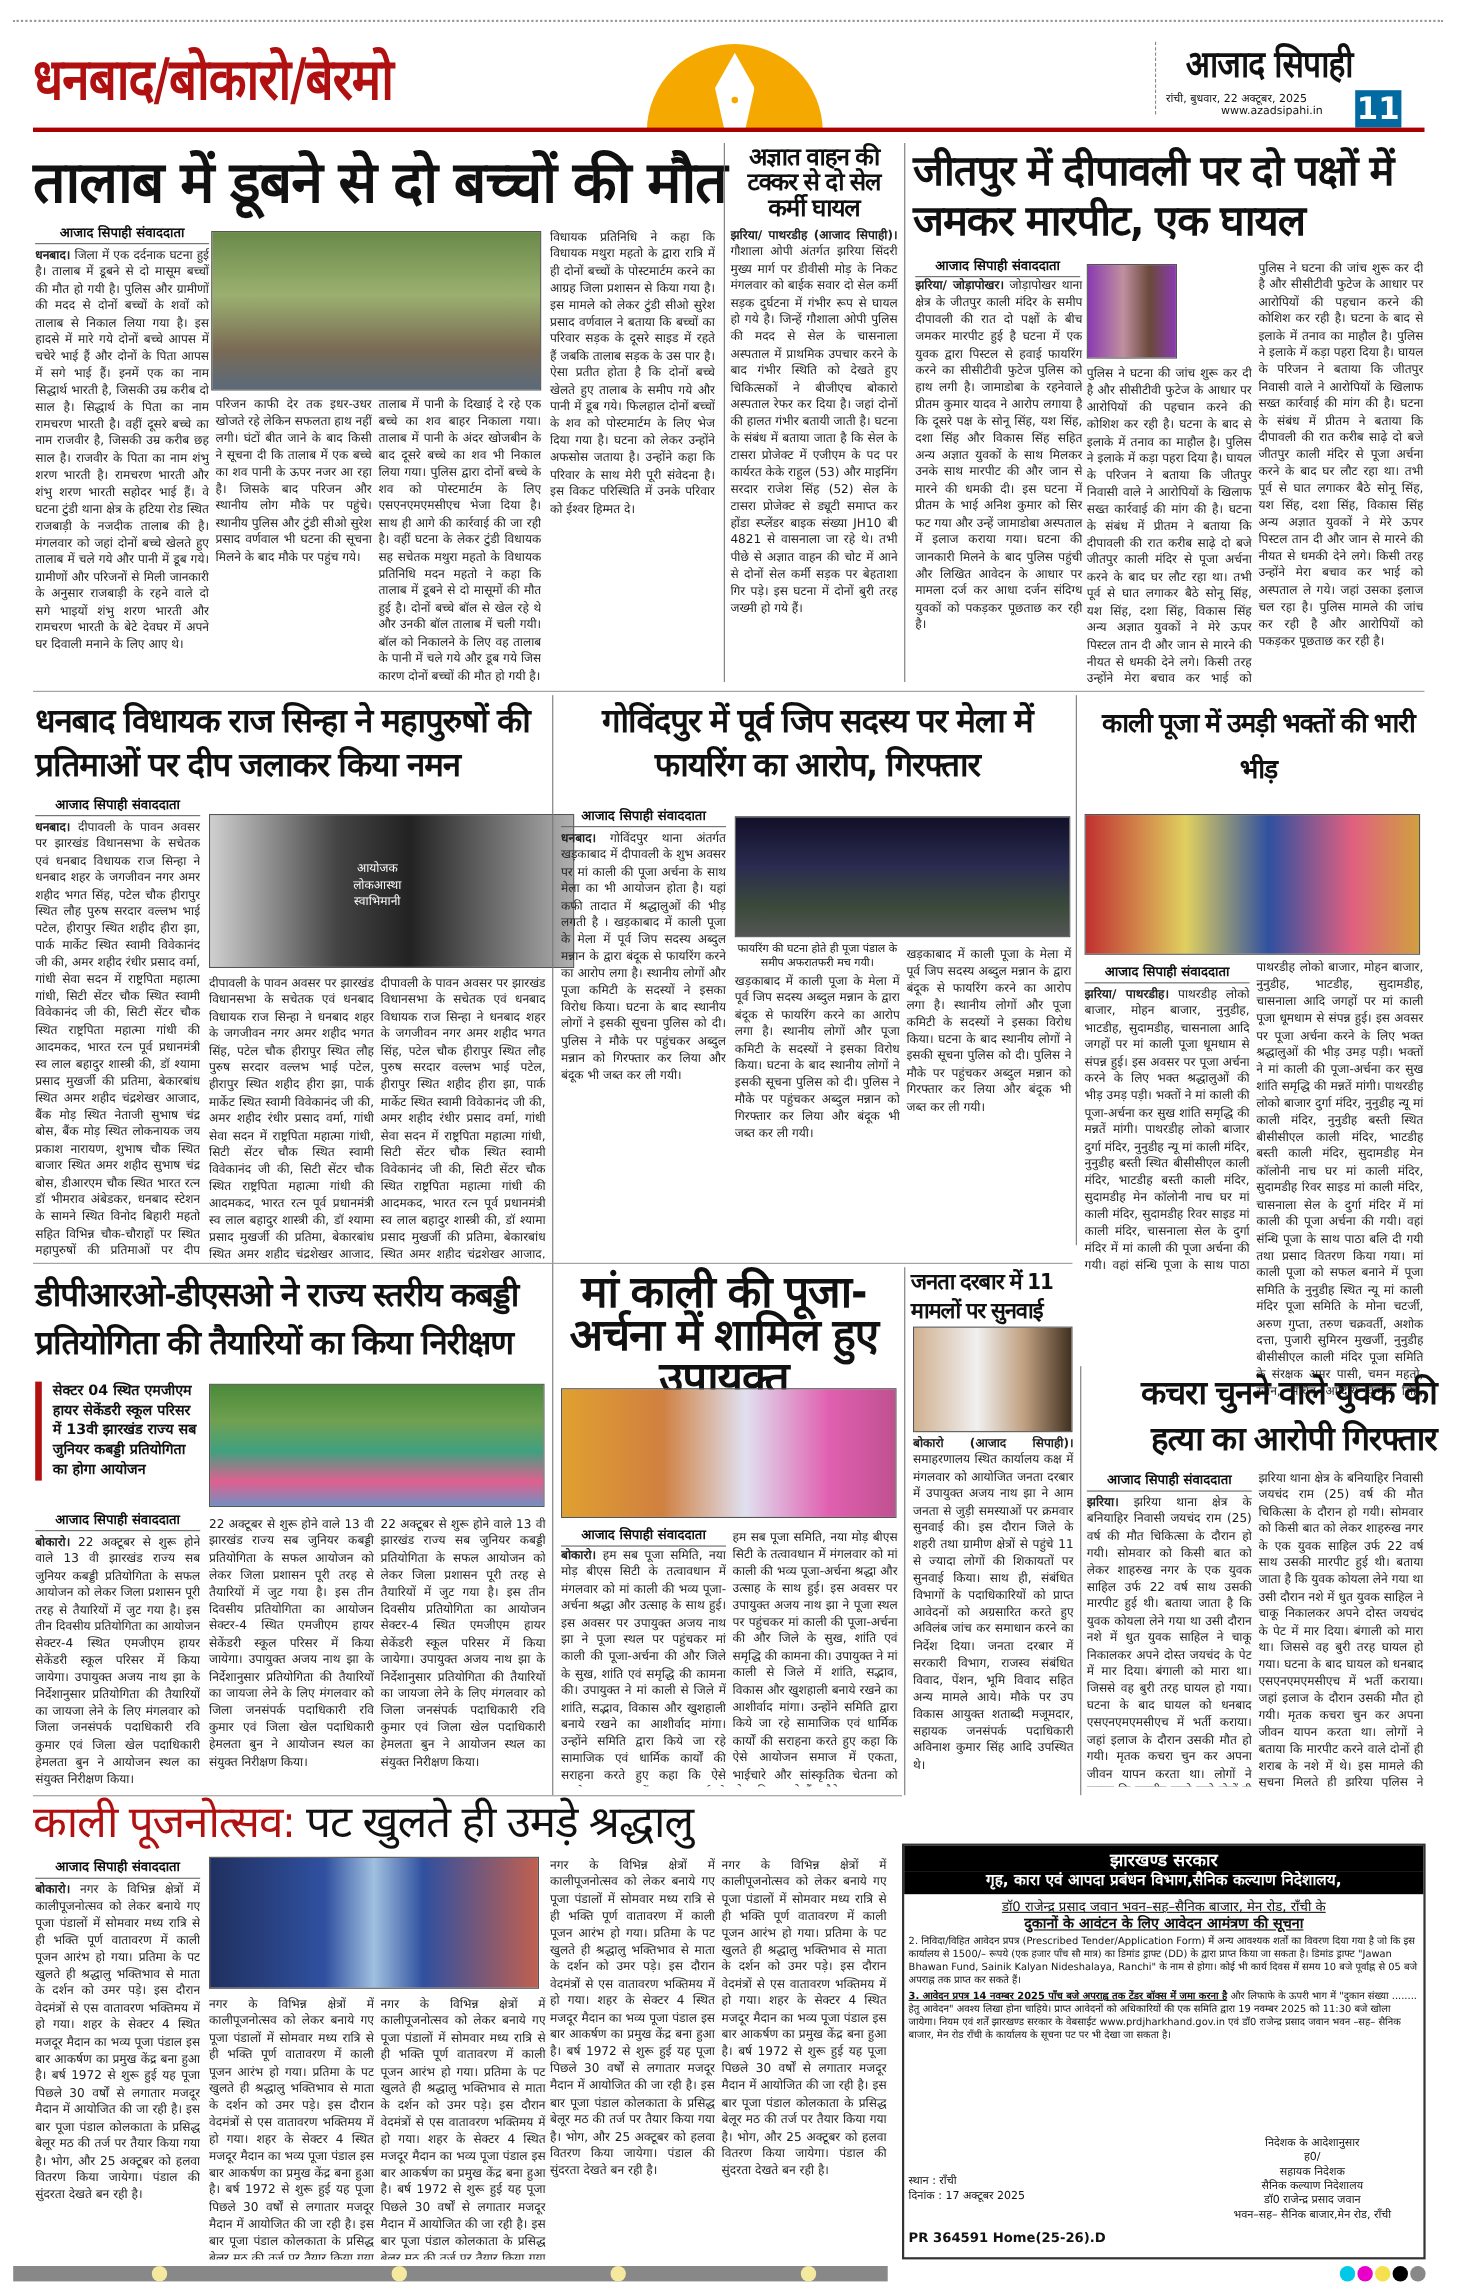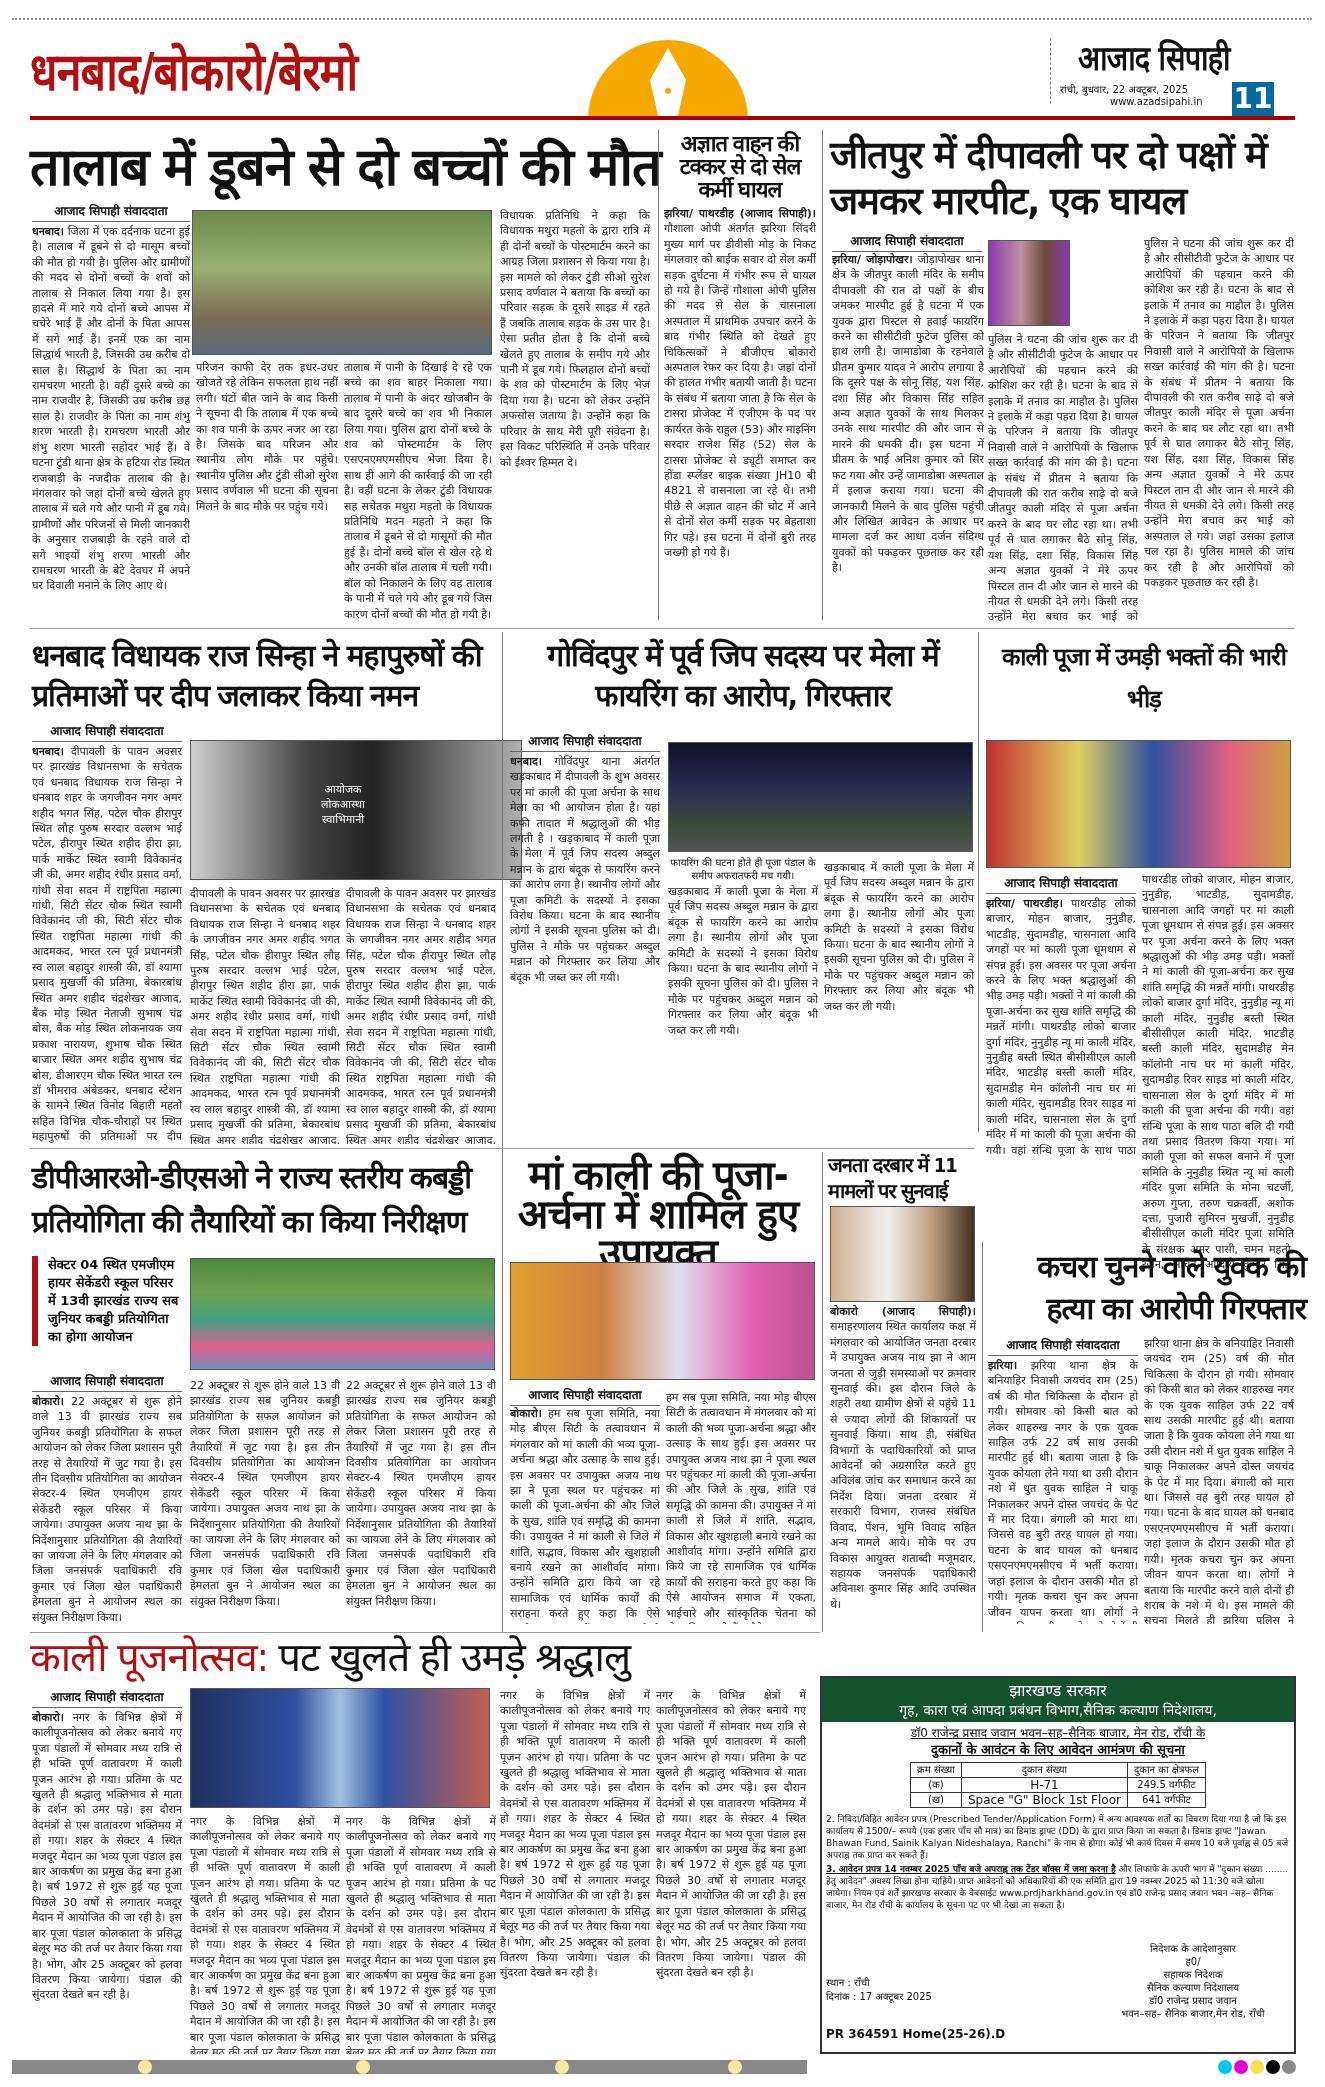--- a/index.html
+++ b/index.html
@@ -18,21 +18,21 @@
 .redrule{left:30px;top:116px;width:1265px;height:4px;background:#a00}
 .hl{font-weight:bold;line-height:1.05;letter-spacing:-1px;font-family:"DejaVu Sans Condensed","DejaVu Sans",sans-serif}
 .byline{font-size:12px;font-weight:bold;border-bottom:1.5px solid #666;padding-bottom:2px;text-align:center}
 .txt{font-size:11px;line-height:15.4px;text-align:justify;color:#222;overflow:hidden}
 .txt b{font-weight:bold}
 .vrule{border-left:1px solid #777}
 .photo{overflow:hidden;border:1px solid #555}
 .caption{font-size:10px;line-height:13px;text-align:center}
 .redbar{border-left:6px solid #b01010;padding-left:10px;font-size:13px;line-height:18px}
 .ad{border:2px solid #333}
-.ad .blk{background:#14532d;color:#fff;text-align:center;font-weight:normal}
+.ad .blk{background:#000000;color:#fff;text-align:center;font-weight:bold}
 .ad table{border-collapse:collapse;font-size:10px;margin:4px auto}
 .ad td{border:1px solid #333;padding:1px 6px;text-align:center}
 .bot-strip{left:12px;top:2060px;width:795px;height:14px;background:#888}
 .dot{width:14px;height:14px;border-radius:50%}
 </style>
 </head>
 <body>
 
 <div class="abs topdots"></div>
 <div class="abs masthead-left">धनबाद/बोकारो/बेरमो</div>
@@ -129,39 +129,20 @@
 <div class="abs txt" style="left:190px;top:1814px;width:150px;height:240px"><span>नगर के विभिन्न क्षेत्रों में कालीपूजनोत्सव को लेकर बनाये गए पूजा पंडालों में सोमवार मध्य रात्रि से ही भक्ति पूर्ण वातावरण में काली पूजन आरंभ हो गया। प्रतिमा के पट खुलते ही श्रद्धालु भक्तिभाव से माता के दर्शन को उमर पड़े। इस दौरान वेदमंत्रों से एस वातावरण भक्तिमय में हो गया। शहर के सेक्टर 4 स्थित मजदूर मैदान का भव्य पूजा पंडाल इस बार आकर्षण का प्रमुख केंद्र बना हुआ है। बर्ष 1972 से शुरू हुई यह पूजा पिछले 30 वर्षों से लगातार मजदूर मैदान में आयोजित की जा रही है। इस बार पूजा पंडाल कोलकाता के प्रसिद्ध बेलूर मठ की तर्ज पर तैयार किया गया है। भोग, और 25 अक्टूबर को हलवा वितरण किया जायेगा। पंडाल की सुंदरता देखते बन रही है।</span></div>
 <div class="abs txt" style="left:346px;top:1814px;width:150px;height:240px"><span>नगर के विभिन्न क्षेत्रों में कालीपूजनोत्सव को लेकर बनाये गए पूजा पंडालों में सोमवार मध्य रात्रि से ही भक्ति पूर्ण वातावरण में काली पूजन आरंभ हो गया। प्रतिमा के पट खुलते ही श्रद्धालु भक्तिभाव से माता के दर्शन को उमर पड़े। इस दौरान वेदमंत्रों से एस वातावरण भक्तिमय में हो गया। शहर के सेक्टर 4 स्थित मजदूर मैदान का भव्य पूजा पंडाल इस बार आकर्षण का प्रमुख केंद्र बना हुआ है। बर्ष 1972 से शुरू हुई यह पूजा पिछले 30 वर्षों से लगातार मजदूर मैदान में आयोजित की जा रही है। इस बार पूजा पंडाल कोलकाता के प्रसिद्ध बेलूर मठ की तर्ज पर तैयार किया गया है। भोग, और 25 अक्टूबर को हलवा वितरण किया जायेगा। पंडाल की सुंदरता देखते बन रही है।</span></div>
 <div class="abs txt" style="left:500px;top:1688px;width:150px;height:366px"><span>नगर के विभिन्न क्षेत्रों में कालीपूजनोत्सव को लेकर बनाये गए पूजा पंडालों में सोमवार मध्य रात्रि से ही भक्ति पूर्ण वातावरण में काली पूजन आरंभ हो गया। प्रतिमा के पट खुलते ही श्रद्धालु भक्तिभाव से माता के दर्शन को उमर पड़े। इस दौरान वेदमंत्रों से एस वातावरण भक्तिमय में हो गया। शहर के सेक्टर 4 स्थित मजदूर मैदान का भव्य पूजा पंडाल इस बार आकर्षण का प्रमुख केंद्र बना हुआ है। बर्ष 1972 से शुरू हुई यह पूजा पिछले 30 वर्षों से लगातार मजदूर मैदान में आयोजित की जा रही है। इस बार पूजा पंडाल कोलकाता के प्रसिद्ध बेलूर मठ की तर्ज पर तैयार किया गया है। भोग, और 25 अक्टूबर को हलवा वितरण किया जायेगा। पंडाल की सुंदरता देखते बन रही है।</span></div>
 <div class="abs txt" style="left:656px;top:1688px;width:150px;height:366px"><span>नगर के विभिन्न क्षेत्रों में कालीपूजनोत्सव को लेकर बनाये गए पूजा पंडालों में सोमवार मध्य रात्रि से ही भक्ति पूर्ण वातावरण में काली पूजन आरंभ हो गया। प्रतिमा के पट खुलते ही श्रद्धालु भक्तिभाव से माता के दर्शन को उमर पड़े। इस दौरान वेदमंत्रों से एस वातावरण भक्तिमय में हो गया। शहर के सेक्टर 4 स्थित मजदूर मैदान का भव्य पूजा पंडाल इस बार आकर्षण का प्रमुख केंद्र बना हुआ है। बर्ष 1972 से शुरू हुई यह पूजा पिछले 30 वर्षों से लगातार मजदूर मैदान में आयोजित की जा रही है। इस बार पूजा पंडाल कोलकाता के प्रसिद्ध बेलूर मठ की तर्ज पर तैयार किया गया है। भोग, और 25 अक्टूबर को हलवा वितरण किया जायेगा। पंडाल की सुंदरता देखते बन रही है।</span></div>
 
 <div class="abs ad" style="left:820px;top:1676px;width:476px;height:378px;font-size:9px;line-height:12px">
   <div class="blk" style="font-size:16px;line-height:20px;padding-top:3px">झारखण्ड सरकार</div>
   <div class="blk" style="font-size:14px;line-height:18px;padding-bottom:3px">गृह, कारा एवं आपदा प्रबंधन विभाग,सैनिक कल्याण निदेशालय,</div>
   <div style="text-align:center;font-size:12px;line-height:16px;text-decoration:underline;margin-top:3px">डॉ0 राजेन्द्र प्रसाद जवान भवन–सह–सैनिक बाजार, मेन रोड, रॉंची के</div>
   <div style="text-align:center;font-size:13px;line-height:17px;text-decoration:underline;font-weight:bold">दुकानों के आवंटन के लिए आवेदन आमंत्रण की सूचना</div>
-  <table>
-    <tbody>
-        <tr>
-      <td>क्रम संख्या</td>
-      <td>दुकान संख्या</td>
-      <td>दुकान का क्षेत्रफल</td>
-    </tr>
-    <tr>
-      <td>(क)</td>
-      <td style="font-size:12px">H-71</td>
-      <td>249.5 वर्गफीट</td>
-    </tr>
-    <tr>
-      <td>(ख)</td>
-      <td style="font-size:12px">Space "G" Block 1st Floor</td>
-      <td>641 वर्गफीट</td>
-    </tr>
-  </tbody>
-    </table>
   <div style="padding:1px 4px">2. निविदा/विहित आवेदन प्रपत्र (Prescribed Tender/Application Form) में अन्य आवश्यक शर्तों का विवरण दिया गया है जो कि इस कार्यालय से 1500/– रूपये (एक हजार पाँच सौ मात्र) का डिमांड ड्राफ्ट (DD) के द्वारा प्राप्त किया जा सकता है। डिमांड ड्राफ्ट "Jawan Bhawan Fund, Sainik Kalyan Nideshalaya, Ranchi" के नाम से होगा। कोई भी कार्य दिवस में समय 10 बजे पूर्वाह्न से 05 बजे अपराह्न तक प्राप्त कर सकते हैं।</div>
   <div style="padding:1px 4px"><u style="font-weight:bold">3. आवेदन प्रपत्र 14 नवम्बर 2025 पाँच बजे अपराह्न तक टेंडर बॉक्स में जमा करना है</u><span> और लिफाफे के ऊपरी भाग में "दुकान संख्या ........ हेतु आवेदन" अवश्य लिखा होना चाहिये। प्राप्त आवेदनों को अधिकारियों की एक समिति द्वारा 19 नवम्बर 2025 को 11:30 बजे खोला जायेगा। नियम एवं शर्तें झारखण्ड सरकार के वेबसाईट www.prdjharkhand.gov.in एवं डॉ0 राजेन्द्र प्रसाद जवान भवन –सह– सैनिक बाजार, मेन रोड रॉंची के कार्यालय के सूचना पट पर भी देखा जा सकता है।</span></div>
   <div style="position:absolute;left:4px;top:298px;font-size:10px;line-height:14px">
     <div>स्थान : रॉंची</div>
     <div>दिनांक :  17 अक्टूबर 2025</div>
   </div>
   <div style="position:absolute;left:4px;top:350px;font-size:12px;font-weight:bold">PR 364591 Home(25-26).D</div>
   <div style="position:absolute;right:6px;top:264px;width:190px;text-align:center;font-size:10px;line-height:13px">
     <div style="font-weight:normal">निदेशक के आदेशानुसार</div>
     <div>ह0/</div>

